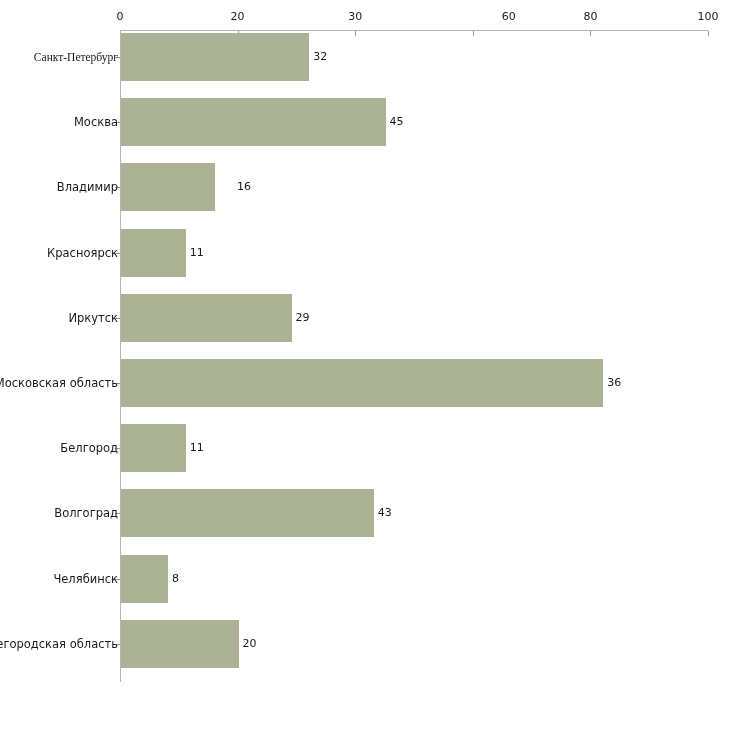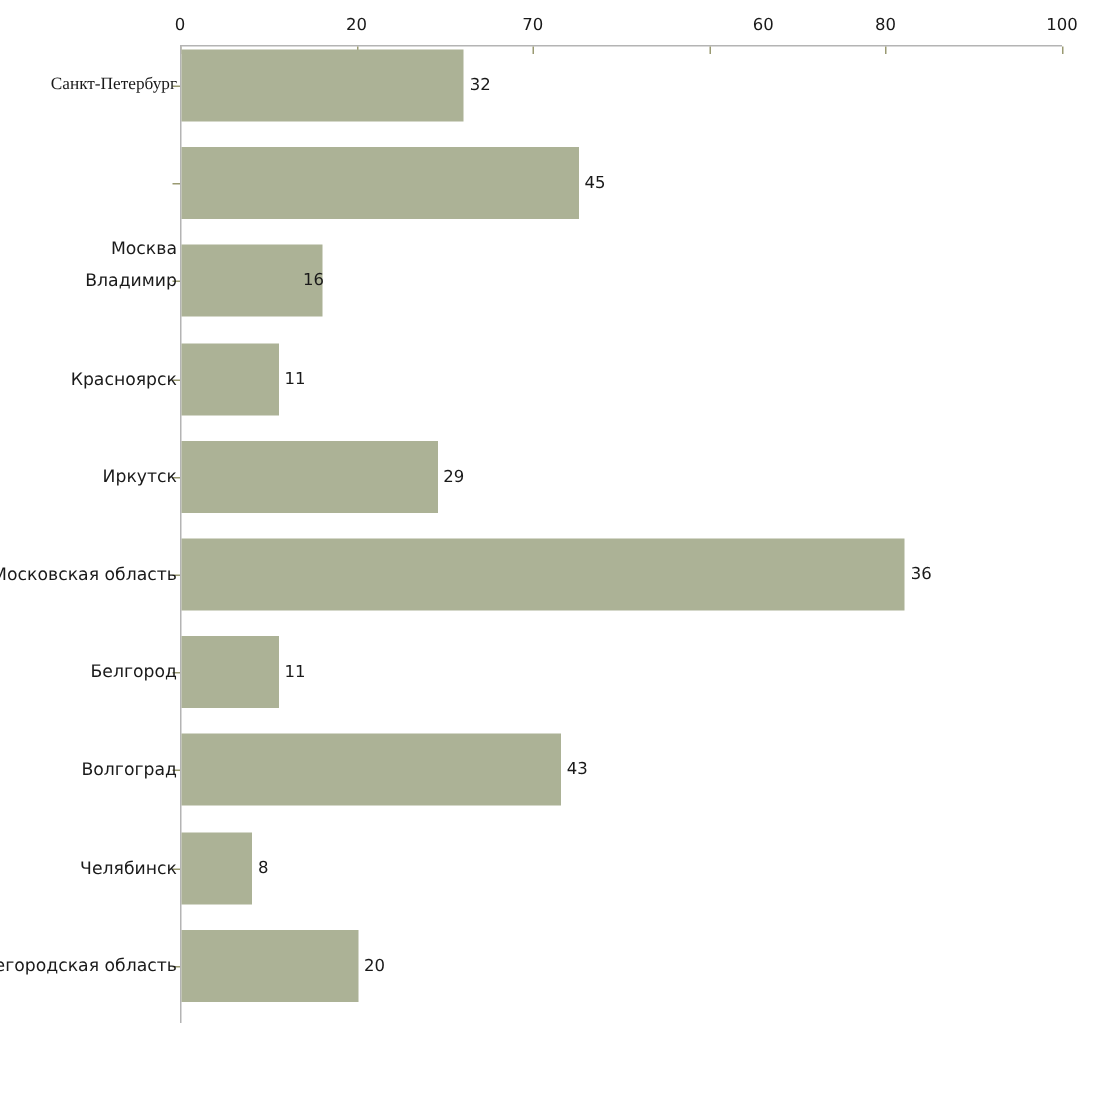--- a/index.html
+++ b/index.html
@@ -108,21 +108,21 @@
 <div id="chart-root">
   <div class="plot">
 
     <div class="x-axis-line"></div>
     <div id="x-ticks">
         <div class="x-tick" style="left: 120px;"></div>
         <div class="x-tick-label" style="left: 120px;">0</div>
         <div class="x-tick" style="left: 237.6px;"></div>
         <div class="x-tick-label" style="left: 237.6px;">20</div>
         <div class="x-tick" style="left: 355.2px;"></div>
-        <div class="x-tick-label" style="left: 355.2px;">70</div>
+        <div class="x-tick-label" style="left: 355.2px;">30</div>
         <div class="x-tick" style="left: 472.8px;"></div>
         <div class="x-tick-label" style="left: 472.8px; margin-left: 36px;">60</div>
         <div class="x-tick" style="left: 590.4px;"></div>
         <div class="x-tick-label" style="left: 590.4px;">80</div>
         <div class="x-tick" style="left: 708px;"></div>
         <div class="x-tick-label" style="left: 708px;">100</div>
       </div>
 
     <div class="y-axis-line"></div>
     <div id="y-ticks">
@@ -133,38 +133,38 @@
         <div class="y-tick" style="top: 317.8px;"></div>
         <div class="y-tick" style="top: 383px;"></div>
         <div class="y-tick" style="top: 448.2px;"></div>
         <div class="y-tick" style="top: 513.4px;"></div>
         <div class="y-tick" style="top: 578.6px;"></div>
         <div class="y-tick" style="top: 643.8px;"></div>
       </div>
 
     <div id="y-labels">
         <div class="y-cat-label" style="top: 57px; font-family: Liberation Serif, serif;">Санкт-Петербург</div>
-        <div class="y-cat-label" style="top: 122.2px; margin-top: 44px;">Москва</div>
+        <div class="y-cat-label" style="top: 122.2px;">Москва</div>
         <div class="y-cat-label" style="top: 187.4px;">Владимир</div>
         <div class="y-cat-label" style="top: 252.6px;">Красноярск</div>
         <div class="y-cat-label" style="top: 317.8px; margin-left: 36px;">Иркутск</div>
         <div class="y-cat-label" style="top: 383px;">Московская область</div>
         <div class="y-cat-label" style="top: 448.2px;">Белгород</div>
         <div class="y-cat-label" style="top: 513.4px;">Волгоград</div>
         <div class="y-cat-label" style="top: 578.6px;">Челябинск</div>
         <div class="y-cat-label" style="top: 643.8px;">жегородская область</div>
       </div>
 
     <div id="bars">
         <div class="bar" style="top: 33px; height: 48px; width: 188.16px; background: rgb(172, 178, 150);"></div>
         <div class="bar-value" style="left: 313.16px; top: 57px;">32</div>
         <div class="bar" style="top: 98.2px; height: 48px; width: 264.6px; background: rgb(172, 178, 150);"></div>
         <div class="bar-value" style="left: 389.6px; top: 122.2px;">45</div>
         <div class="bar" style="top: 163.4px; height: 48px; width: 94.08px; background: rgb(172, 178, 150);"></div>
-        <div class="bar-value" style="left: 202px; top: 187.4px;">16</div>
+        <div class="bar-value" style="left: 237px; top: 187.4px;">16</div>
         <div class="bar" style="top: 228.6px; height: 48px; width: 64.68px; background: rgb(172, 178, 150);"></div>
         <div class="bar-value" style="left: 189.68px; top: 252.6px;">11</div>
         <div class="bar" style="top: 293.8px; height: 48px; width: 170.52px; background: rgb(172, 178, 150);"></div>
         <div class="bar-value" style="left: 295.52px; top: 317.8px;">29</div>
         <div class="bar" style="top: 359px; height: 48px; width: 482.16px; background: rgb(172, 178, 150);"></div>
         <div class="bar-value" style="left: 607.16px; top: 383px;">36</div>
         <div class="bar" style="top: 424.2px; height: 48px; width: 64.68px; background: rgb(172, 178, 150);"></div>
         <div class="bar-value" style="left: 189.68px; top: 448.2px;">11</div>
         <div class="bar" style="top: 489.4px; height: 48px; width: 252.84px; background: rgb(172, 178, 150);"></div>
         <div class="bar-value" style="left: 377.84px; top: 513.4px;">43</div>

